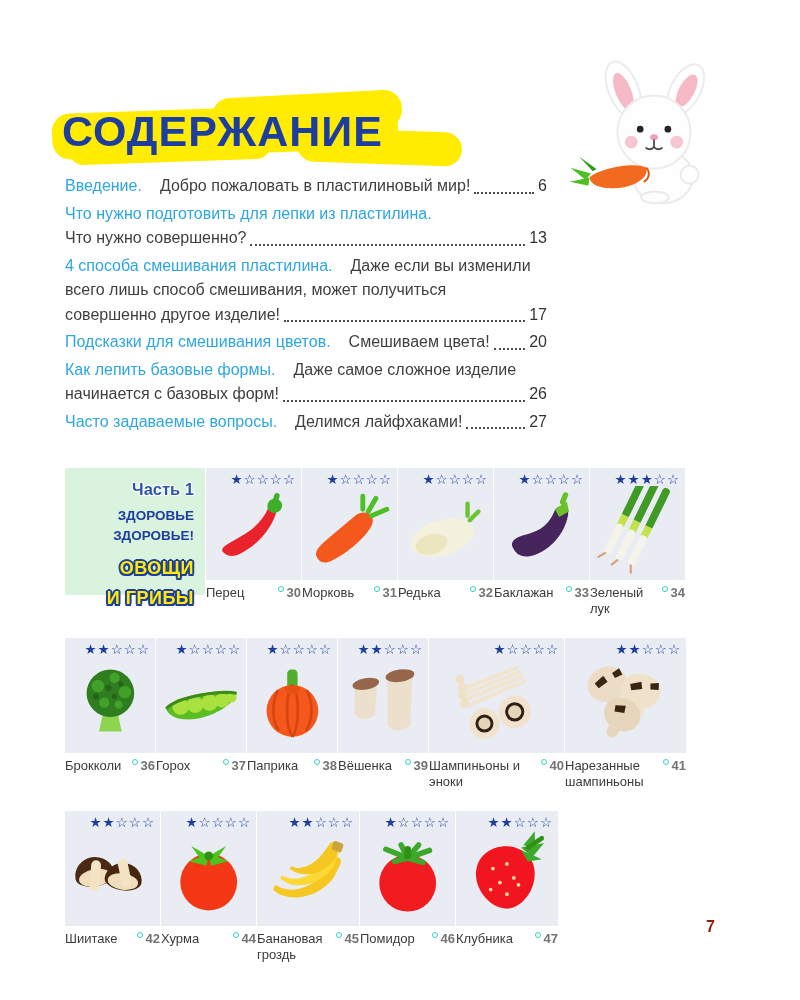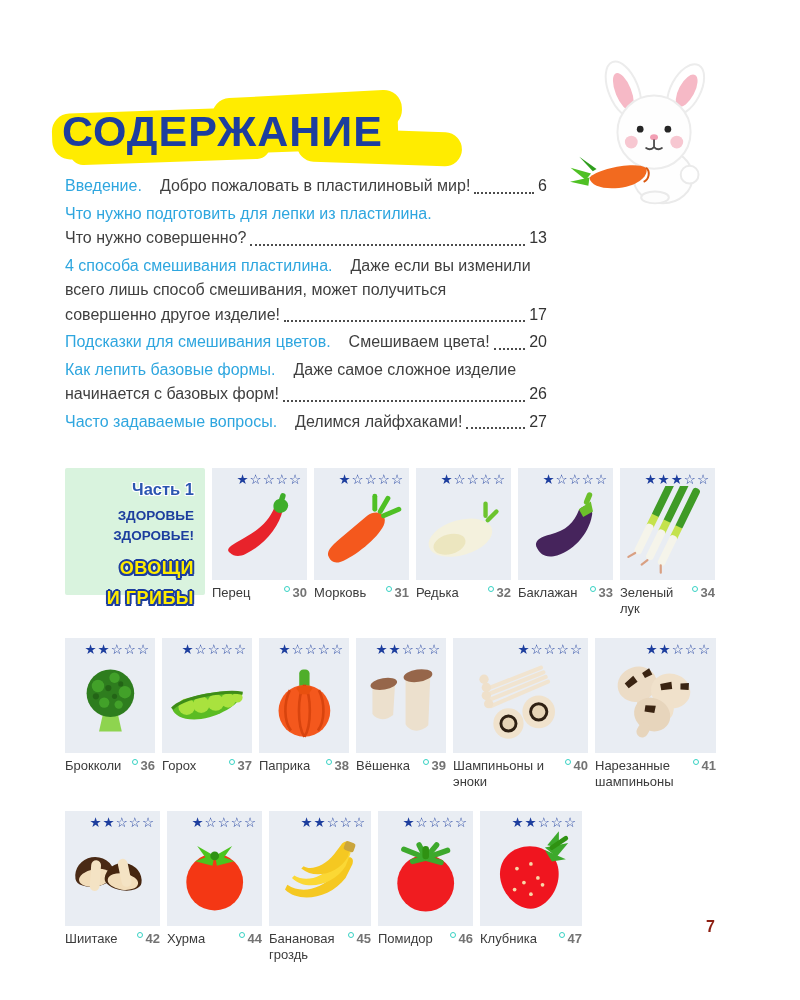--- a/index.html
+++ b/index.html
@@ -23,21 +23,21 @@
   .toc-entry{margin-bottom:3px;}
   .toc-line{display:flex;align-items:baseline;line-height:24.5px;white-space:nowrap;}
   .toc-blue{color:var(--toc-blue,#2ea6df);}
   .toc-text{margin-left:18px;}
   .toc-text:first-child{margin-left:0;}
   .leader{flex:1;border-bottom:2px dotted #4c4c4c;margin:0 4px;align-self:flex-end;margin-bottom:5px;min-width:12px;}
   .toc-page{color:#333;}
 
   
   .grid{position:absolute;left:65px;top:468px;width:660px;}
-  .grid-row{display:flex;gap:7px;align-items:flex-start;margin-bottom:21px;}
+  .grid-row{display:flex;gap:1px;align-items:flex-start;margin-bottom:21px;}
   .cell{display:flex;flex-direction:column;flex:none;}
   .photo{position:relative;background:var(--photo-bg,#e9edf3);width:100%;}
   .stars{position:absolute;top:3px;right:5px;color:var(--star-blue,#1d3e9e);font-size:13.5px;letter-spacing:1px;z-index:2;font-family:"DejaVu Sans",sans-serif;}
   .icon{position:absolute;left:0;right:0;top:16px;bottom:2px;display:flex;align-items:center;justify-content:center;}
   .icon svg{width:92%;height:96%;}
   .label{display:flex;align-items:flex-start;margin-top:5px;font-size:13px;color:#3b3b3b;line-height:16px;}
   .iname{flex:1;padding-right:2px;}
   .ipage{white-space:nowrap;font-weight:bold;font-size:13px;color:#737373;}
   .pdot{display:inline-block;width:4px;height:4px;border:1.5px solid var(--dot-teal,#37d2c4);border-radius:50%;margin-right:3px;position:relative;top:-5px;}
 

